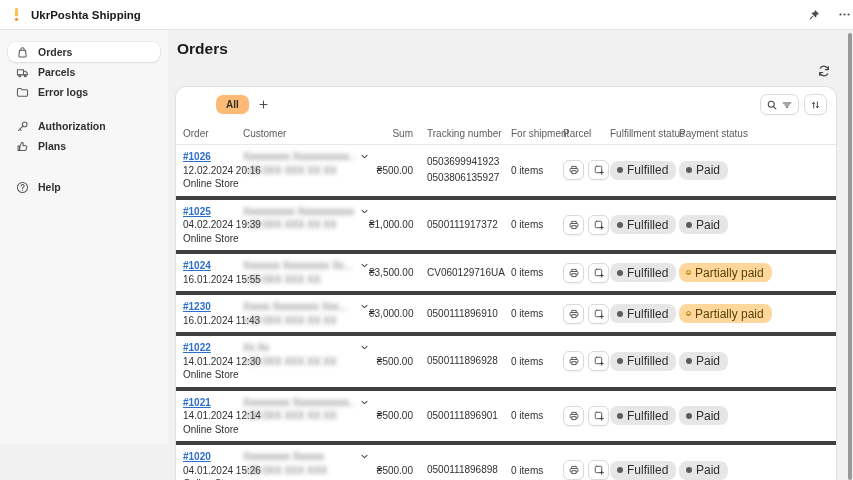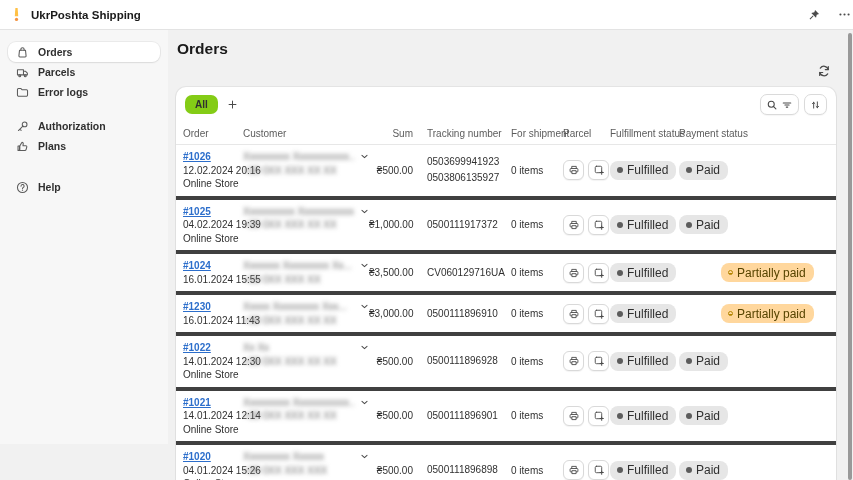--- a/index.html
+++ b/index.html
@@ -24,21 +24,21 @@
 
   
   .main { flex:1; background:#f1f1f1; padding:8px 17px 0 8px; position:relative; }
   .page-title { font-size:15.5px; font-weight:700; color:#1a1a1a; line-height:18px; margin:2px 0 0 1px; }
   .toolbar-row { display:flex; justify-content:flex-end; height:22px; margin-top:2px; }
   .refresh-btn { width:24px; height:22px; border:none; background:transparent; border-radius:7px; color:#4a4a4a; display:flex; align-items:center; justify-content:center; cursor:pointer; }
 
   .card { background:#fff; border-radius:10px; box-shadow:0 0 0 1px rgba(0,0,0,.05), 0 1px 2px rgba(0,0,0,.07); margin-top:5px; overflow:hidden; }
 
   .tabbar { display:flex; align-items:center; padding:7px 9px; gap:4px; }
-  .tab-pill { background:#84cc16; border:none; border-radius:7px; padding:4px 10px; font-size:10px; font-weight:700; color:#303030; cursor:pointer; font-family:inherit; }
+  .tab-pill { background:#fdba74; border:none; border-radius:7px; padding:4px 10px; font-size:10px; font-weight:700; color:#303030; cursor:pointer; font-family:inherit;margin-left:31px; }
   .tab-add { width:22px; height:21px; border:none; background:transparent; border-radius:7px; color:#4a4a4a; display:flex; align-items:center; justify-content:center; cursor:pointer; }
   .tabbar-right { margin-left:auto; display:flex; gap:5px; }
   .tb-btn { height:21px; background:#fff; border:1px solid #dadada; border-radius:7px; display:flex; align-items:center; justify-content:center; gap:3px; padding:0 5px; color:#4a4a4a; cursor:pointer; box-shadow:0 1px 1px rgba(0,0,0,.04); }
 
   
   .trow { display:grid; grid-template-columns:60px 126px 44px 98px 52px 47px 69px minmax(0,1fr); padding:0 7px; align-items:center; }
   .thead { height:23px; border-bottom:1px solid #e7e7e7; }
   .th { font-size:10px; color:#5c5c5c; white-space:nowrap; }
   .th.right { text-align:right; }
   .th.pad14 { padding-left:14px; }
@@ -51,21 +51,21 @@
   .cell-customer { position:relative; padding-right:14px; }
   .blur { filter:blur(2.1px); color:#6e6e6e; overflow:hidden; text-overflow:clip; }
   .chev { position:absolute; right:0; top:2px; color:#4a4a4a; cursor:pointer; }
   .cell-sum { text-align:right; }
   .cell-tracking { padding-left:14px; display:flex; flex-direction:column; gap:6px; }
   .trk { line-height:10px; white-space:nowrap; }
   .cell-parcel { display:flex; gap:4px; }
   .mini-btn { width:21px; height:20px; background:#fff; border:1px solid #d9d9d9; border-radius:6px; display:flex; align-items:center; justify-content:center; color:#4a4a4a; cursor:pointer; box-shadow:0 1px 1px rgba(0,0,0,.05); }
   .badge { display:inline-flex; align-items:center; gap:4px; background:#e6e6e6; border-radius:8px; padding:2.5px 8px 2.5px 7px; font-size:12px; color:#303030; white-space:nowrap; }
   .pip { width:6px; height:6px; border-radius:50%; background:#5c5c5c; flex-shrink:0; }
-  .badge.warning { background:#ffd79d; color:#574400;margin-left:42px; }
+  .badge.warning { background:#ffd79d; color:#574400; }
   .badge.warning .pip { background:linear-gradient(to top, #b28400 50%, transparent 50%); border:1.2px solid #b28400; width:5px; height:5px; }
 
   
   .vscroll { position:fixed; right:1px; top:33px; width:4px; height:447px; border-radius:2px; background:#999; }
 </style>
 </head>
 <body>
 
 <div class="topbar">
   <span>

